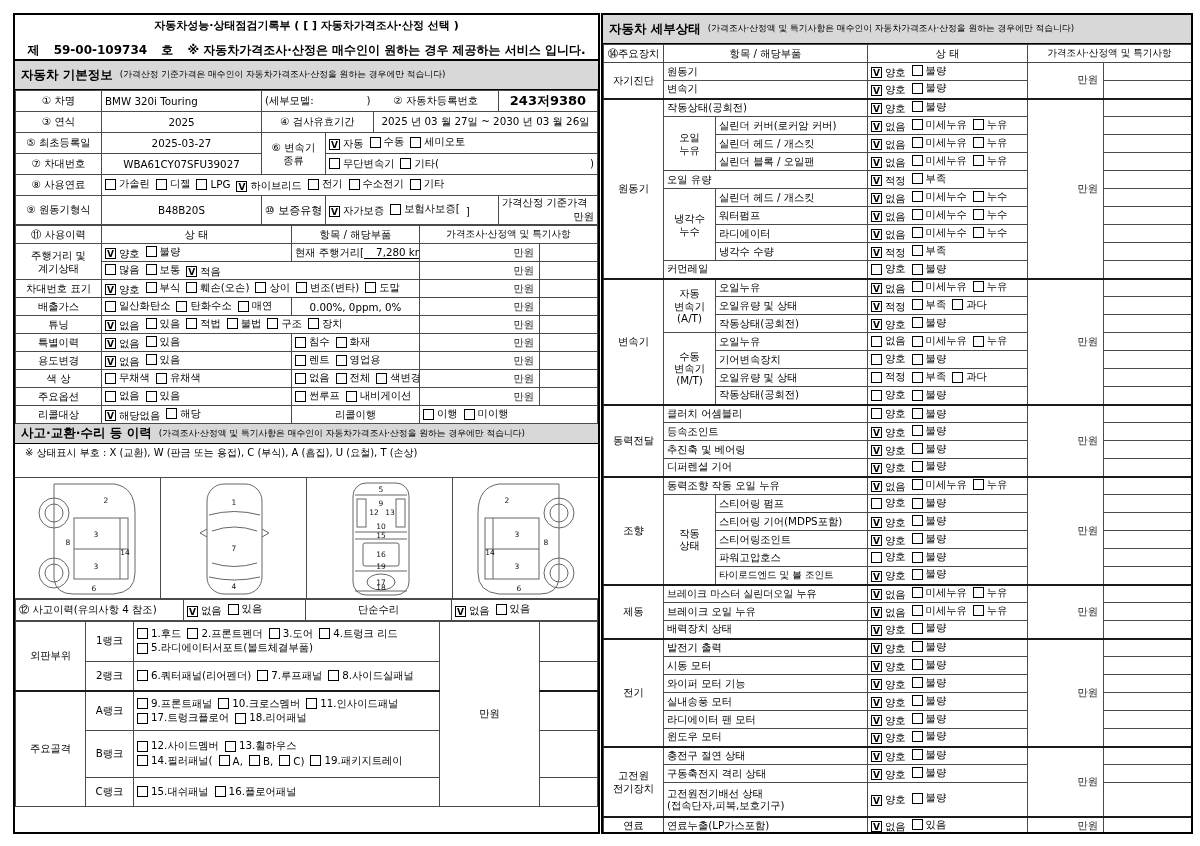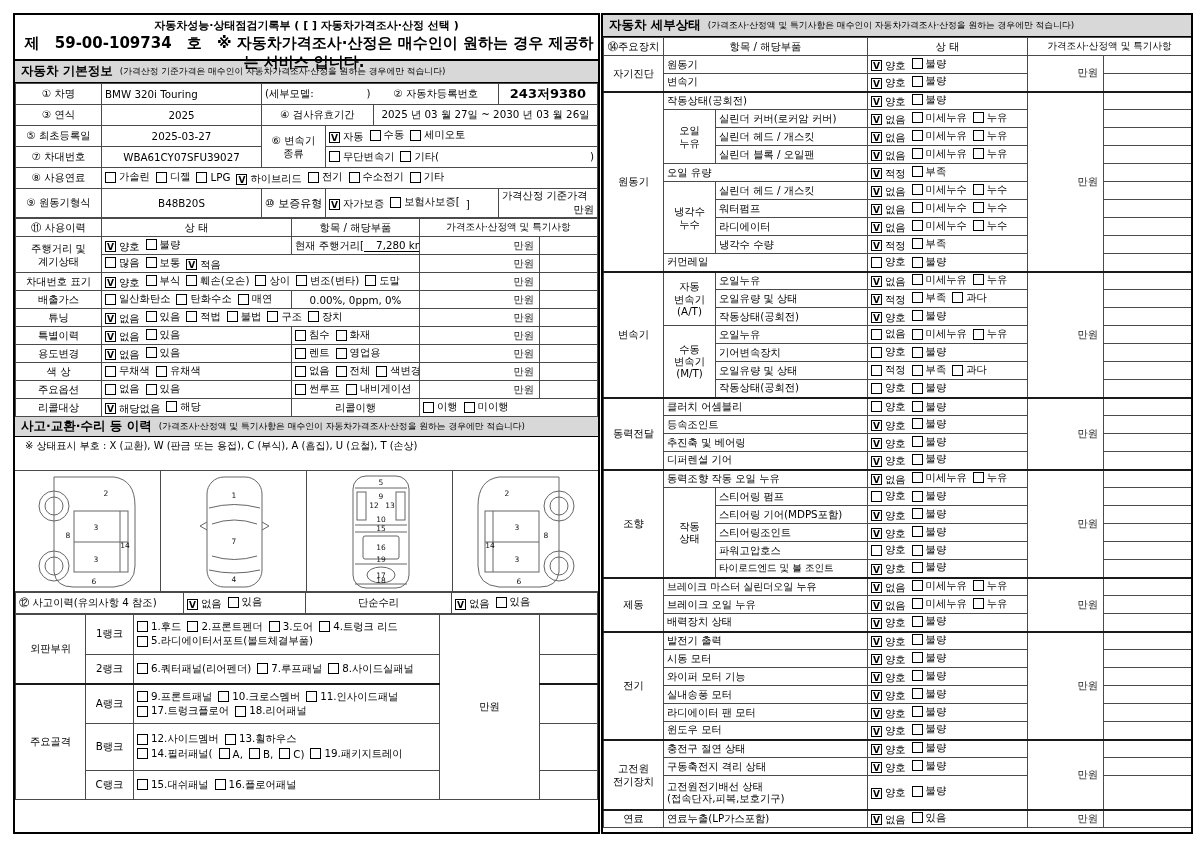--- a/index.html
+++ b/index.html
@@ -4,24 +4,24 @@
 <style>
   * { box-sizing: border-box; margin: 0; padding: 0; }
   body { background: #fff; font-family: "DejaVu Sans", "Liberation Sans", sans-serif; color: #000; }
   .sheet { position: relative; width: 1200px; height: 846px; background: #fff; }
   .panel { position: absolute; top: 13px; height: 821px; border: 2px solid #000; background: #fff; overflow: hidden; }
   #left-panel  { left: 13px;  width: 587px; }
   #right-panel { left: 601px; width: 592px; }
 
   .titlebox { height: 46px; border-bottom: 2px solid #000; text-align: center; padding-top: 3px; }
   .titlebox .l1 { font-size: 11px; font-weight: bold; }
-  .titlebox .l2 { font-size: 15px; font-weight: bold; margin-top: 1px; }
+  .titlebox .l2 { font-size: 12px; font-weight: bold; margin-top: 9px; }
   .titlebox .l2 span { margin: 0 5px; }
 
-  .bar { height: 22px; display: flex; align-items: center; background: #d8d8d8; border-bottom: 1px solid #000; padding: 0 6px; gap: 7px; }
+  .bar { height: 29px; display: flex; align-items: center; background: #d8d8d8; border-bottom: 1px solid #000; padding: 0 6px; gap: 7px; }
   .bar.h20 { height: 20px; }
   .bar .bt1 { font-weight: bold; font-size: 12.5px; white-space: nowrap; }
   .bar .bt2 { font-size: 8.8px; white-space: nowrap; overflow: hidden; }
 
   table.t { width: 100%; border-collapse: collapse; table-layout: fixed; }
   table.t td { border: 1px solid #4a4a4a; font-size: 10.3px; padding: 0 3px; height: 18px; overflow: hidden; white-space: nowrap; vertical-align: middle; }
   table.bt td { height: 21px; }
   .c { text-align: center; margin-top: 20px; }
   .ml { white-space: pre-line !important; line-height: 1.2; text-align: center; }
   .pw { text-align: right; padding-right: 5px !important; color: #222; }

